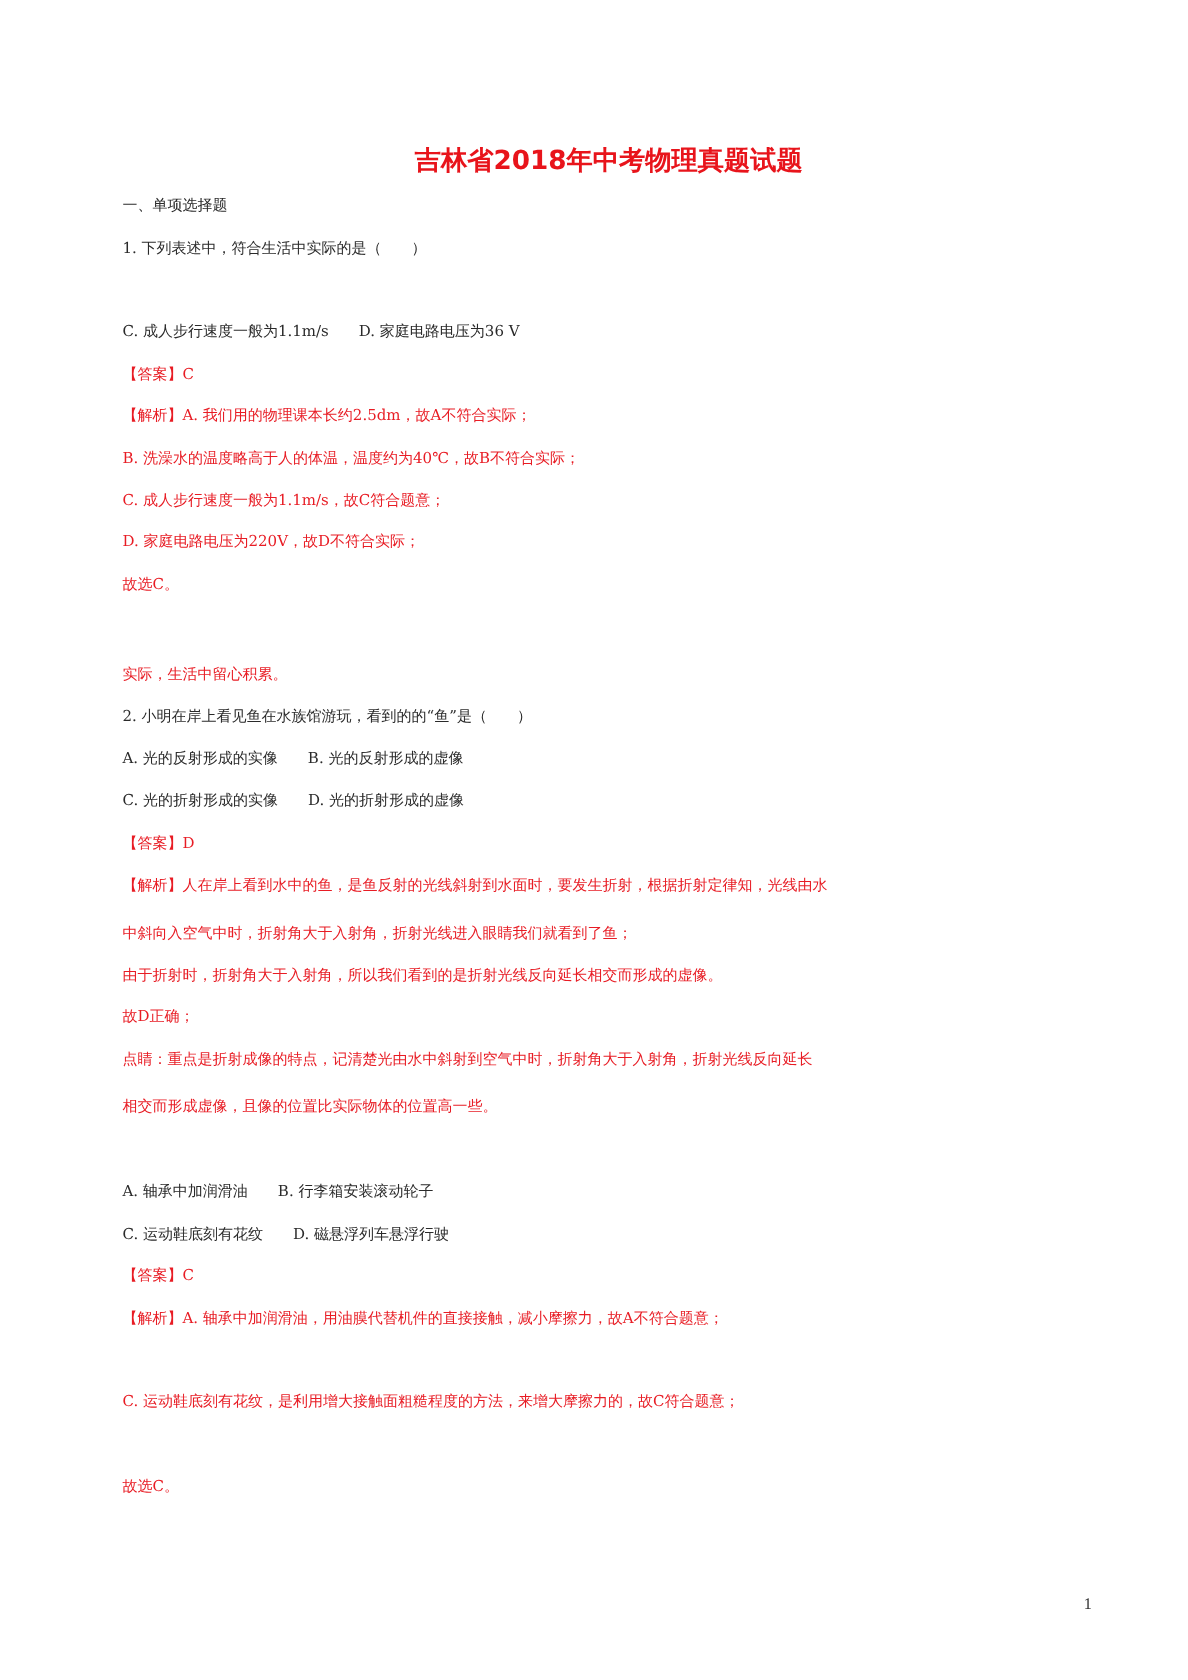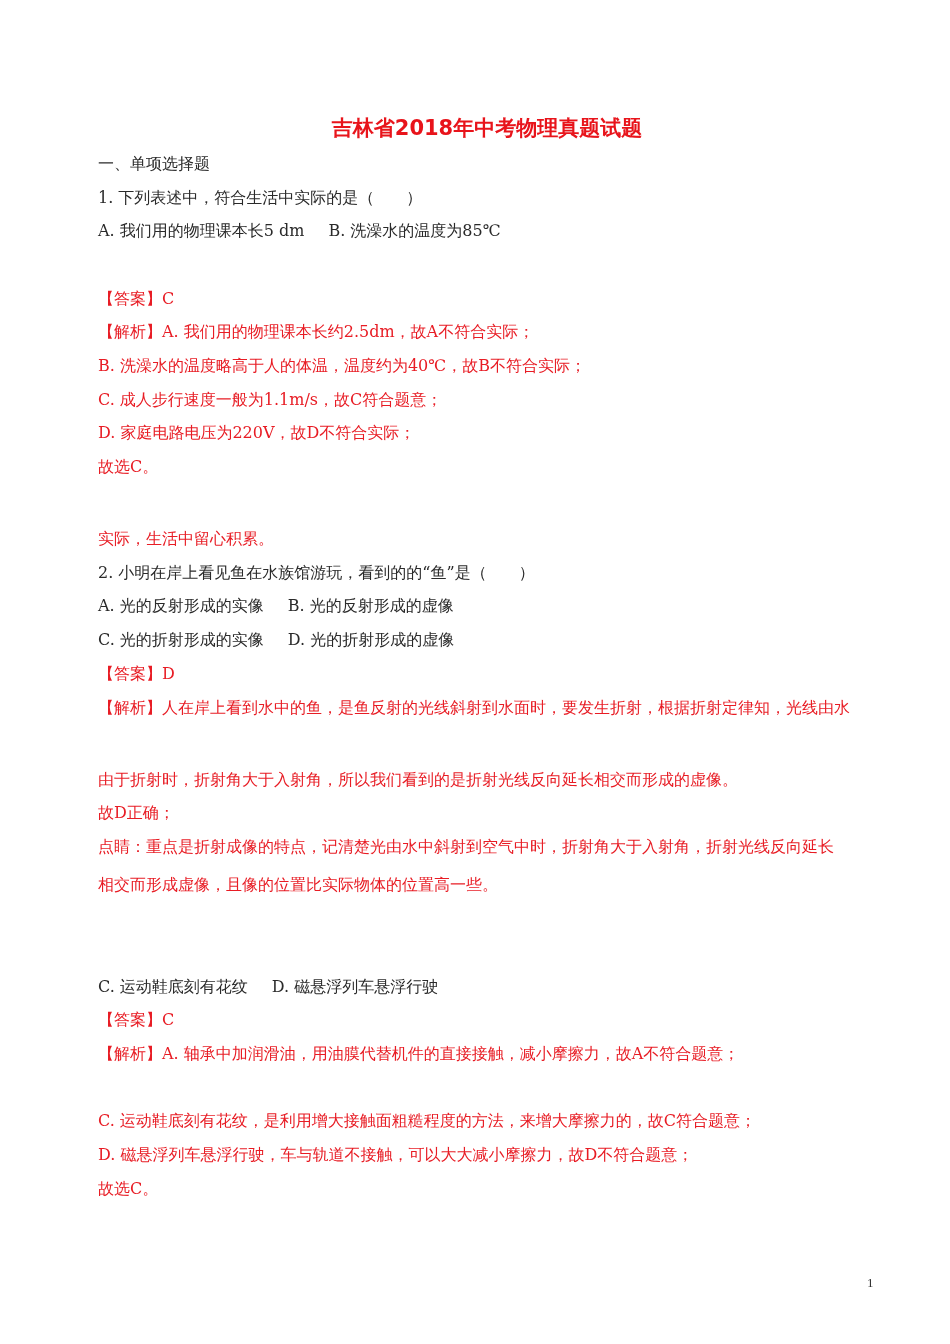--- a/index.html
+++ b/index.html
@@ -30,21 +30,21 @@
       font-family: "DejaVu Sans", "Liberation Sans", sans-serif;
       font-weight: bold;
       font-size: 21px;
       color: #e8141b;
       letter-spacing: 0px;
       line-height: 30px;
     }
     .line {
       position: absolute;
       left: 86px;
-      font-size: 16px;
+      font-size: 12px;
       line-height: 22px;
       white-space: nowrap;
     }
     .black { color: #2a2a2a; }
     .red { color: #e81c24; }
     .opt-gap { display: inline-block; width: 24px; }
     .page-number {
       position: absolute;
       left: 855px;
       top: 1275px;
@@ -56,48 +56,51 @@
 </head>
 <body>
 
 <div class="page">
 
   <div class="title">吉林省2018年中考物理真题试题</div>
 
   <div class="line black" style="top:153px">一、单项选择题</div>
 
   <div class="line black" style="top:187px">1. 下列表述中，符合生活中实际的是（　　）</div>
-  <div class="line black" style="top:220px">
-    <span>A. 我们用的物理课本长5 dm</span><span class="opt-gap"></span><span>B. 洗澡水的温度为85℃</span>
+  <div class="line black" style="top:254px">
+    <span>C. 成人步行速度一般为1.1m/s</span><span class="opt-gap"></span><span>D. 家庭电路电压为36 V</span>
   </div>
   <div class="line red" style="top:288px">【答案】C</div>
   <div class="line red" style="top:321px">【解析】A. 我们用的物理课本长约2.5dm，故A不符合实际；</div>
   <div class="line red" style="top:355px">B. 洗澡水的温度略高于人的体温，温度约为40℃，故B不符合实际；</div>
   <div class="line red" style="top:389px">C. 成人步行速度一般为1.1m/s，故C符合题意；</div>
   <div class="line red" style="top:422px">D. 家庭电路电压为220V，故D不符合实际；</div>
   <div class="line red" style="top:456px">故选C。</div>
   <div class="line red" style="top:528px">实际，生活中留心积累。</div>
 
   <div class="line black" style="top:562px">2. 小明在岸上看见鱼在水族馆游玩，看到的的“鱼”是（　　）</div>
   <div class="line black" style="top:595px">
     <span>A. 光的反射形成的实像</span><span class="opt-gap"></span><span>B. 光的反射形成的虚像</span>
   </div>
   <div class="line black" style="top:629px">
     <span>C. 光的折射形成的实像</span><span class="opt-gap"></span><span>D. 光的折射形成的虚像</span>
   </div>
   <div class="line red" style="top:663px">【答案】D</div>
   <div class="line red" style="top:697px">【解析】人在岸上看到水中的鱼，是鱼反射的光线斜射到水面时，要发生折射，根据折射定律知，光线由水</div>
+  <div class="line red" style="top:735px">中斜向入空气中时，折射角大于入射角，折射光线进入眼睛我们就看到了鱼；</div>
   <div class="line red" style="top:769px">由于折射时，折射角大于入射角，所以我们看到的是折射光线反向延长相交而形成的虚像。</div>
   <div class="line red" style="top:802px">故D正确；</div>
   <div class="line red" style="top:836px">点睛：重点是折射成像的特点，记清楚光由水中斜射到空气中时，折射角大于入射角，折射光线反向延长</div>
   <div class="line red" style="top:874px">相交而形成虚像，且像的位置比实际物体的位置高一些。</div>
 
+  <div class="line black" style="top:942px">
+    <span>A. 轴承中加润滑油</span><span class="opt-gap"></span><span>B. 行李箱安装滚动轮子</span>
+  </div>
   <div class="line black" style="top:976px">
     <span>C. 运动鞋底刻有花纹</span><span class="opt-gap"></span><span>D. 磁悬浮列车悬浮行驶</span>
   </div>
   <div class="line red" style="top:1009px">【答案】C</div>
   <div class="line red" style="top:1043px">【解析】A. 轴承中加润滑油，用油膜代替机件的直接接触，减小摩擦力，故A不符合题意；</div>
   <div class="line red" style="top:1110px">C. 运动鞋底刻有花纹，是利用增大接触面粗糙程度的方法，来增大摩擦力的，故C符合题意；</div>
-  <div class="line red" style="top:1144px">D. 磁悬浮列车悬浮行驶，车与轨道不接触，可以大大减小摩擦力，故D不符合题意；</div>
   <div class="line red" style="top:1178px">故选C。</div>
 
   <div class="page-number">1</div>
 </div>
 
 </body></html>

